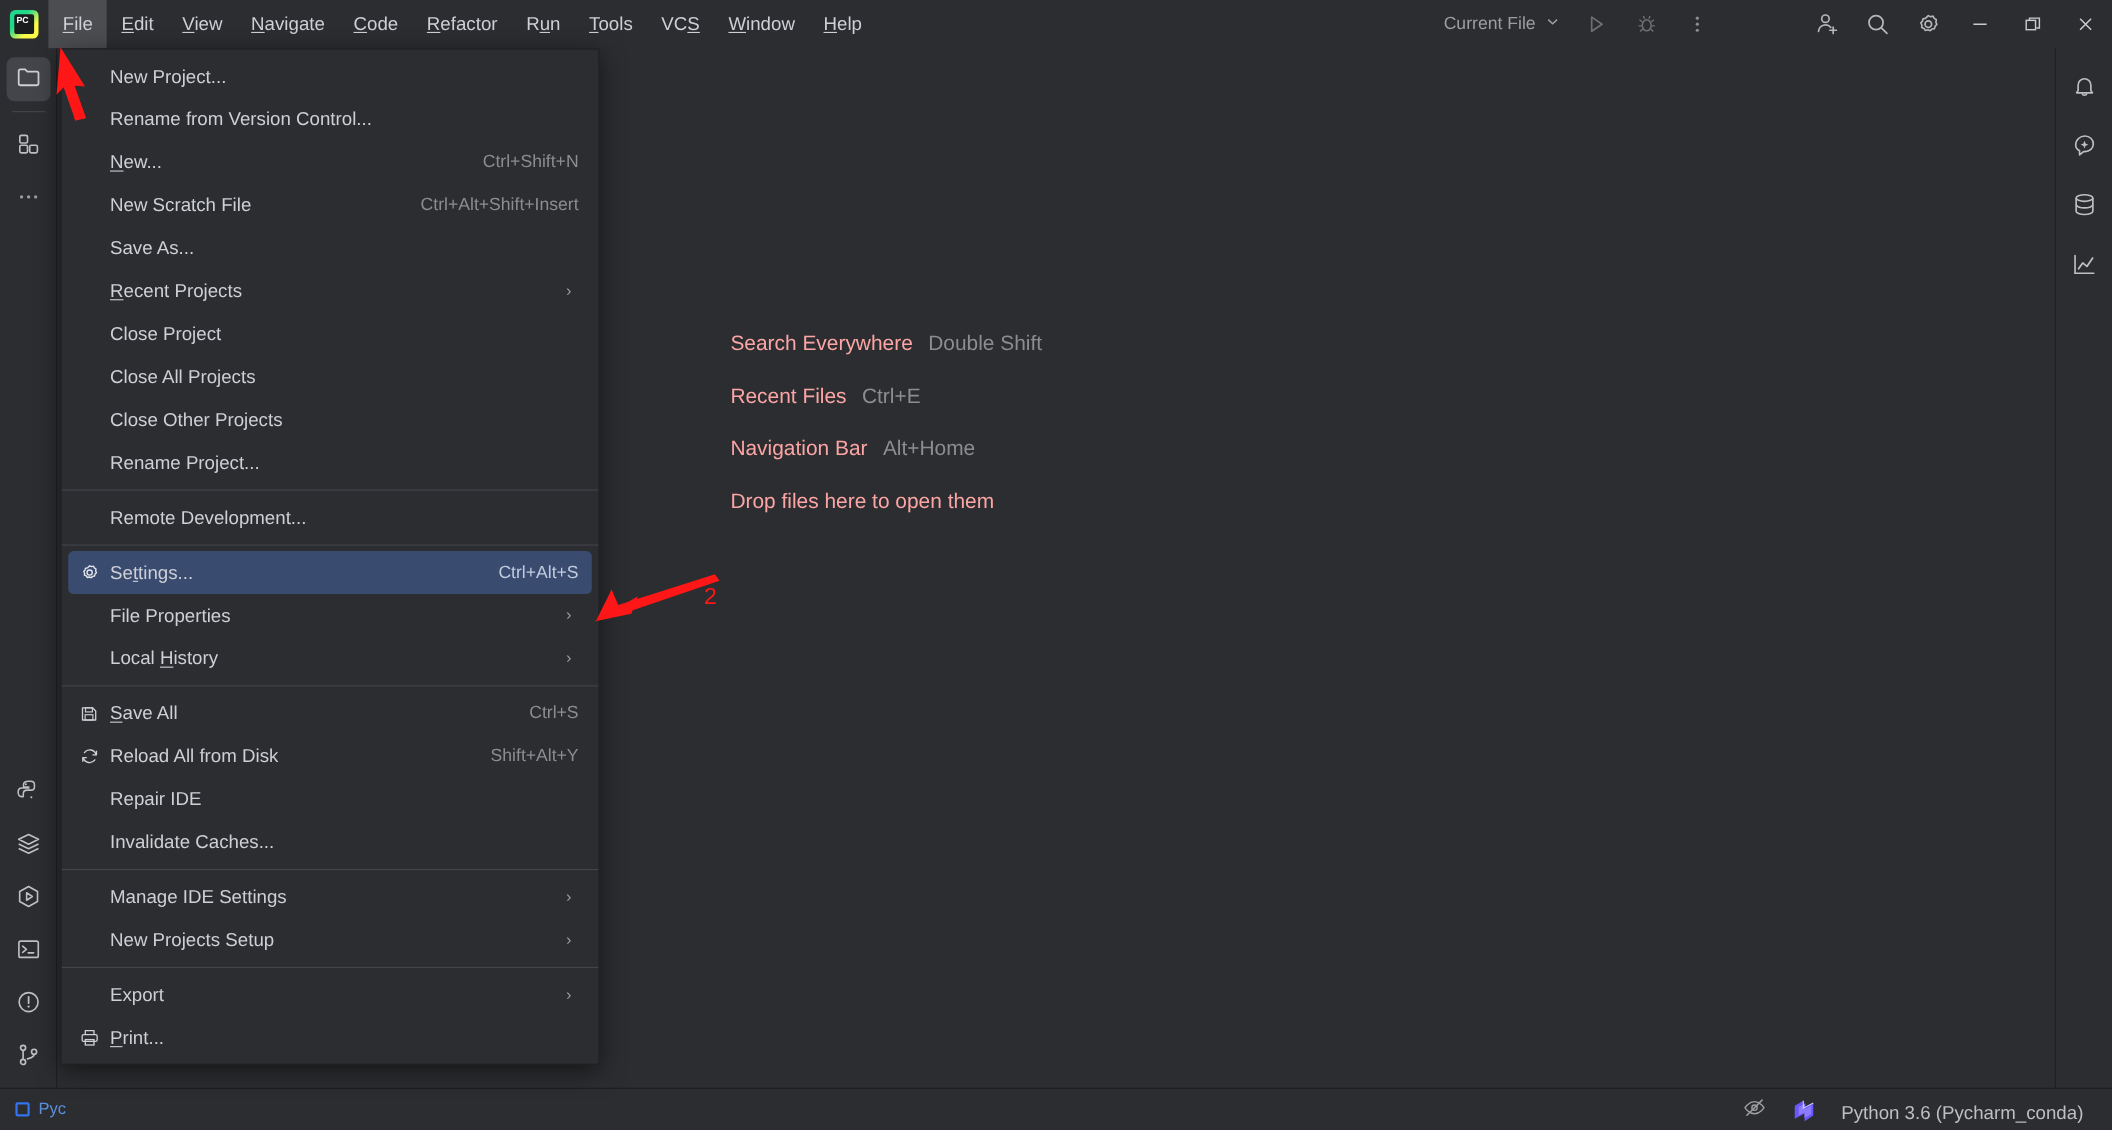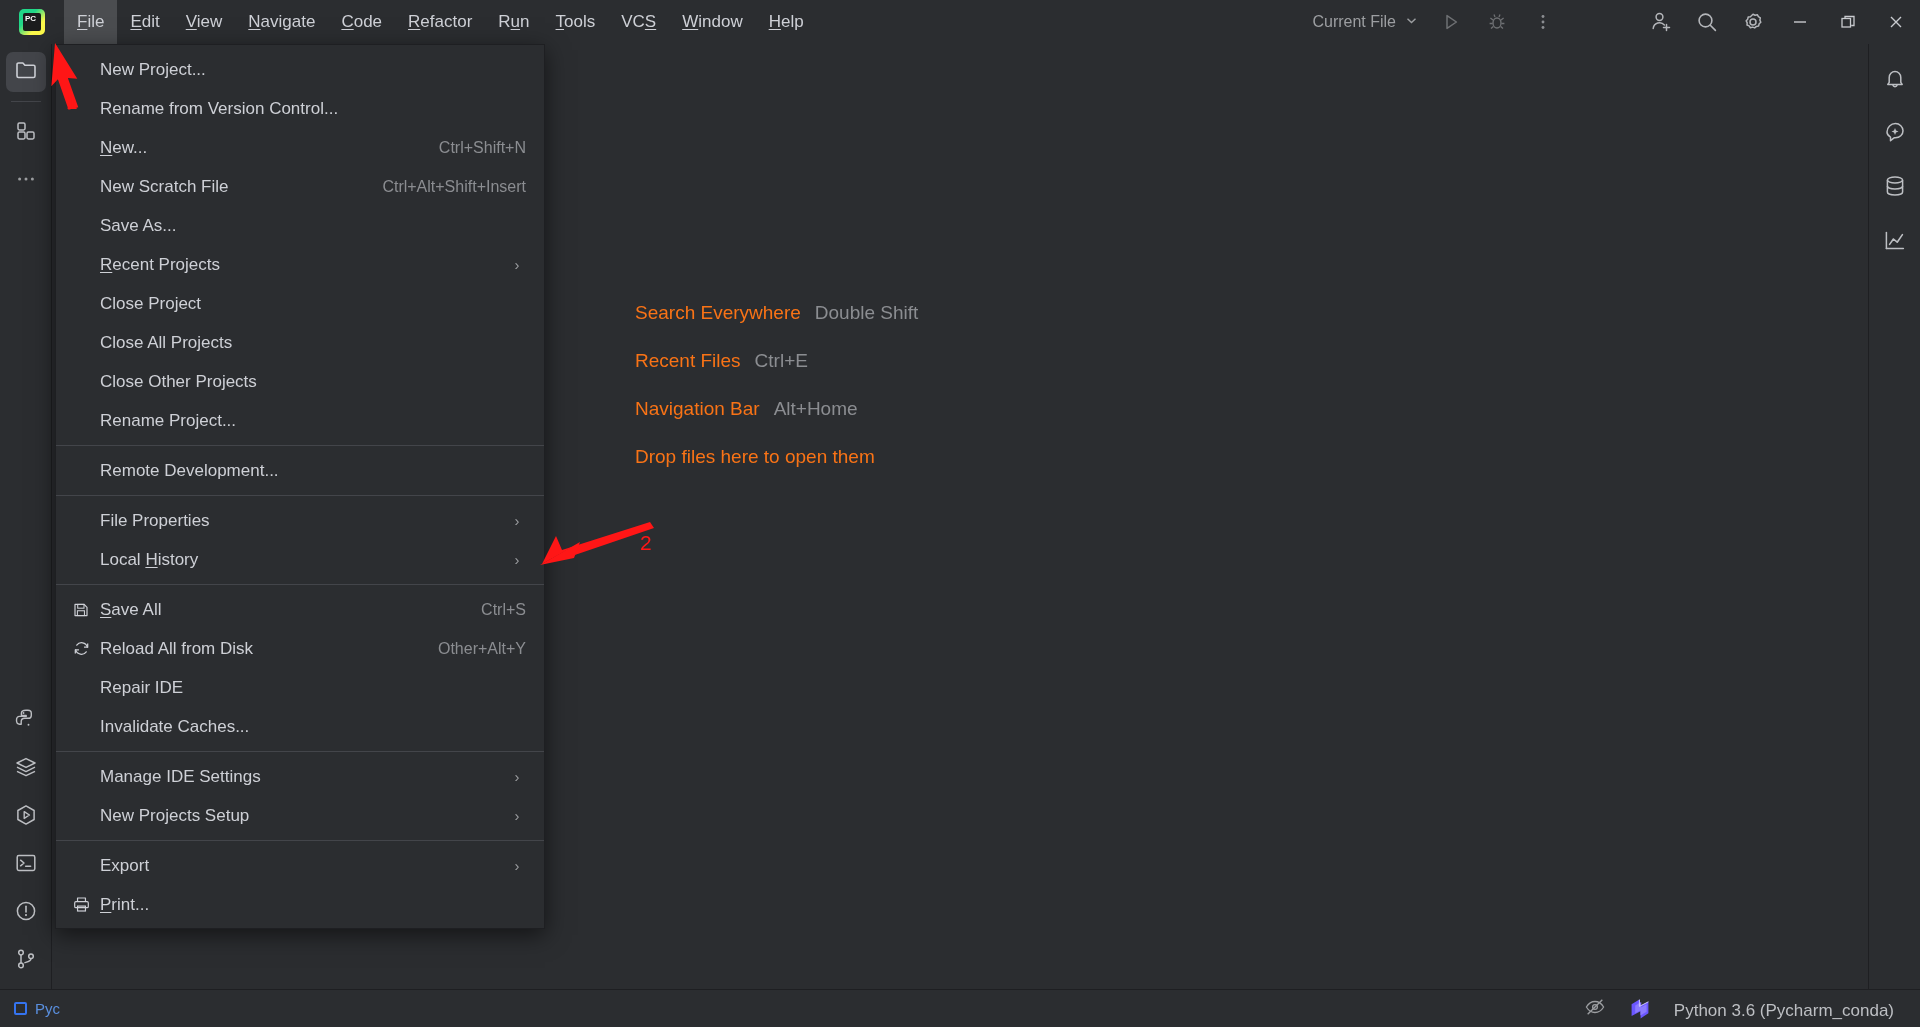--- a/index.html
+++ b/index.html
@@ -11,21 +11,21 @@
     -webkit-font-smoothing:antialiased;
   }
   #root { position:relative; width:1920px; height:1027px; }
 
   
   .titlebar {
     position:absolute; left:0; top:0; width:1920px; height:44px;
     background:#2B2D30; display:flex; align-items:center;
     border-bottom:1px solid #2B2D30;
   }
-  .logo { width:64px; height:44px; display:flex; align-items:center; justify-content:center; }
+  .logo { width:44px; height:44px; display:flex; align-items:center; justify-content:center; }
   .logo-box {
     width:26px; height:26px; border-radius:5px;
     background:linear-gradient(135deg,#21D789 0%, #21D789 35%, #FCF84A 70%, #FCF84A 100%);
     position:relative;
   }
   .logo-box:after {
     content:""; position:absolute; left:4px; top:4px; width:18px; height:18px;
     background:#1B1C1D; border-radius:2px;
   }
   .logo-pc {
@@ -72,21 +72,21 @@
 
   
   .editor {
     position:absolute; left:52px; top:44px; width:1816px; height:945px;
     background:#2B2D30;
   }
   .hints { position:absolute; left:583px; top:258px; }
   .hint-row {
     display:flex; align-items:baseline; gap:14px; height:48px; font-size:19px;
   }
-  .hint-label { color:#f97316; }
+  .hint-label { color:#fca5a5;margin-left:29px; }
   .hint-key { color:#8B8D91; font-size:19px; }
 
   
   .statusbar {
     position:absolute; left:0; bottom:0; width:1920px; height:38px;
     background:#2B2D30; display:flex; align-items:center;
     border-top:1px solid #1E1F22; font-size:15px; color:#9C9EA1;
   }
   .sb-left { display:flex; align-items:center; gap:8px; padding-left:14px; }
   .sb-sq { width:13px; height:13px; border:2px solid #3574F0; border-radius:2px; }
@@ -431,20 +431,30 @@
 
     <div class="msep"></div>
 
     <div class="mi">
       <span class="gutter"></span>
       <span class="label">Remote Development...</span>
     </div>
 
     <div class="msep"></div>
 
+    <div class="mi sel">
+      <span class="gutter">
+        <svg width="19" height="19" viewBox="0 0 24 24">
+          <path d="M12 4.2 l2.1 1.0 2.2 -.5 1.1 2 1.9 1.2 -.4 2.2 .9 2.1 -1.6 1.6 -.6 2.2 -2.2 .4 -1.7 1.5 -2.1 -.8 -2.2 .6 -1.3 -1.8 -2.1 -.9 .2 -2.2 -1.0 -2.0 1.5 -1.6 .5 -2.2 2.2 -.3 z" fill="none" stroke="#E3E5E9" stroke-width="1.6" stroke-linejoin="round"></path>
+          <circle cx="12" cy="12" r="3.0" fill="none" stroke="#E3E5E9" stroke-width="1.6"></circle>
+        </svg>
+      </span>
+      <span class="label">Se<u>t</u>tings...</span>
+      <span class="accel" style="color:#C2CBDE">Ctrl+Alt+S</span>
+    </div>
     <div class="mi">
       <span class="gutter"></span>
       <span class="label">File Properties</span>
       <span class="arrow">›</span>
     </div>
     <div class="mi">
       <span class="gutter"></span>
       <span class="label">Local <u>H</u>istory</span>
       <span class="arrow">›</span>
     </div>
@@ -465,21 +475,21 @@
     <div class="mi">
       <span class="gutter">
         <svg width="19" height="19" viewBox="0 0 24 24">
           <path d="M19.4 10.2 A7.6 7.6 0 0 0 6.0 7.8" fill="none" stroke="#CED0D6" stroke-width="1.6" stroke-linecap="round"></path>
           <path d="M4.6 13.8 A7.6 7.6 0 0 0 18.0 16.2" fill="none" stroke="#CED0D6" stroke-width="1.6" stroke-linecap="round"></path>
           <path d="M19.8 5.6 L19.8 10.4 L15.2 10.4" fill="none" stroke="#CED0D6" stroke-width="1.6" stroke-linejoin="round"></path>
           <path d="M4.2 18.4 L4.2 13.6 L8.8 13.6" fill="none" stroke="#CED0D6" stroke-width="1.6" stroke-linejoin="round"></path>
         </svg>
       </span>
       <span class="label">Reload All from Disk</span>
-      <span class="accel">Other+Alt+Y</span>
+      <span class="accel">Shift+Alt+Y</span>
     </div>
     <div class="mi">
       <span class="gutter"></span>
       <span class="label">Repair IDE</span>
     </div>
     <div class="mi">
       <span class="gutter"></span>
       <span class="label">Invalidate Caches...</span>
     </div>
 

